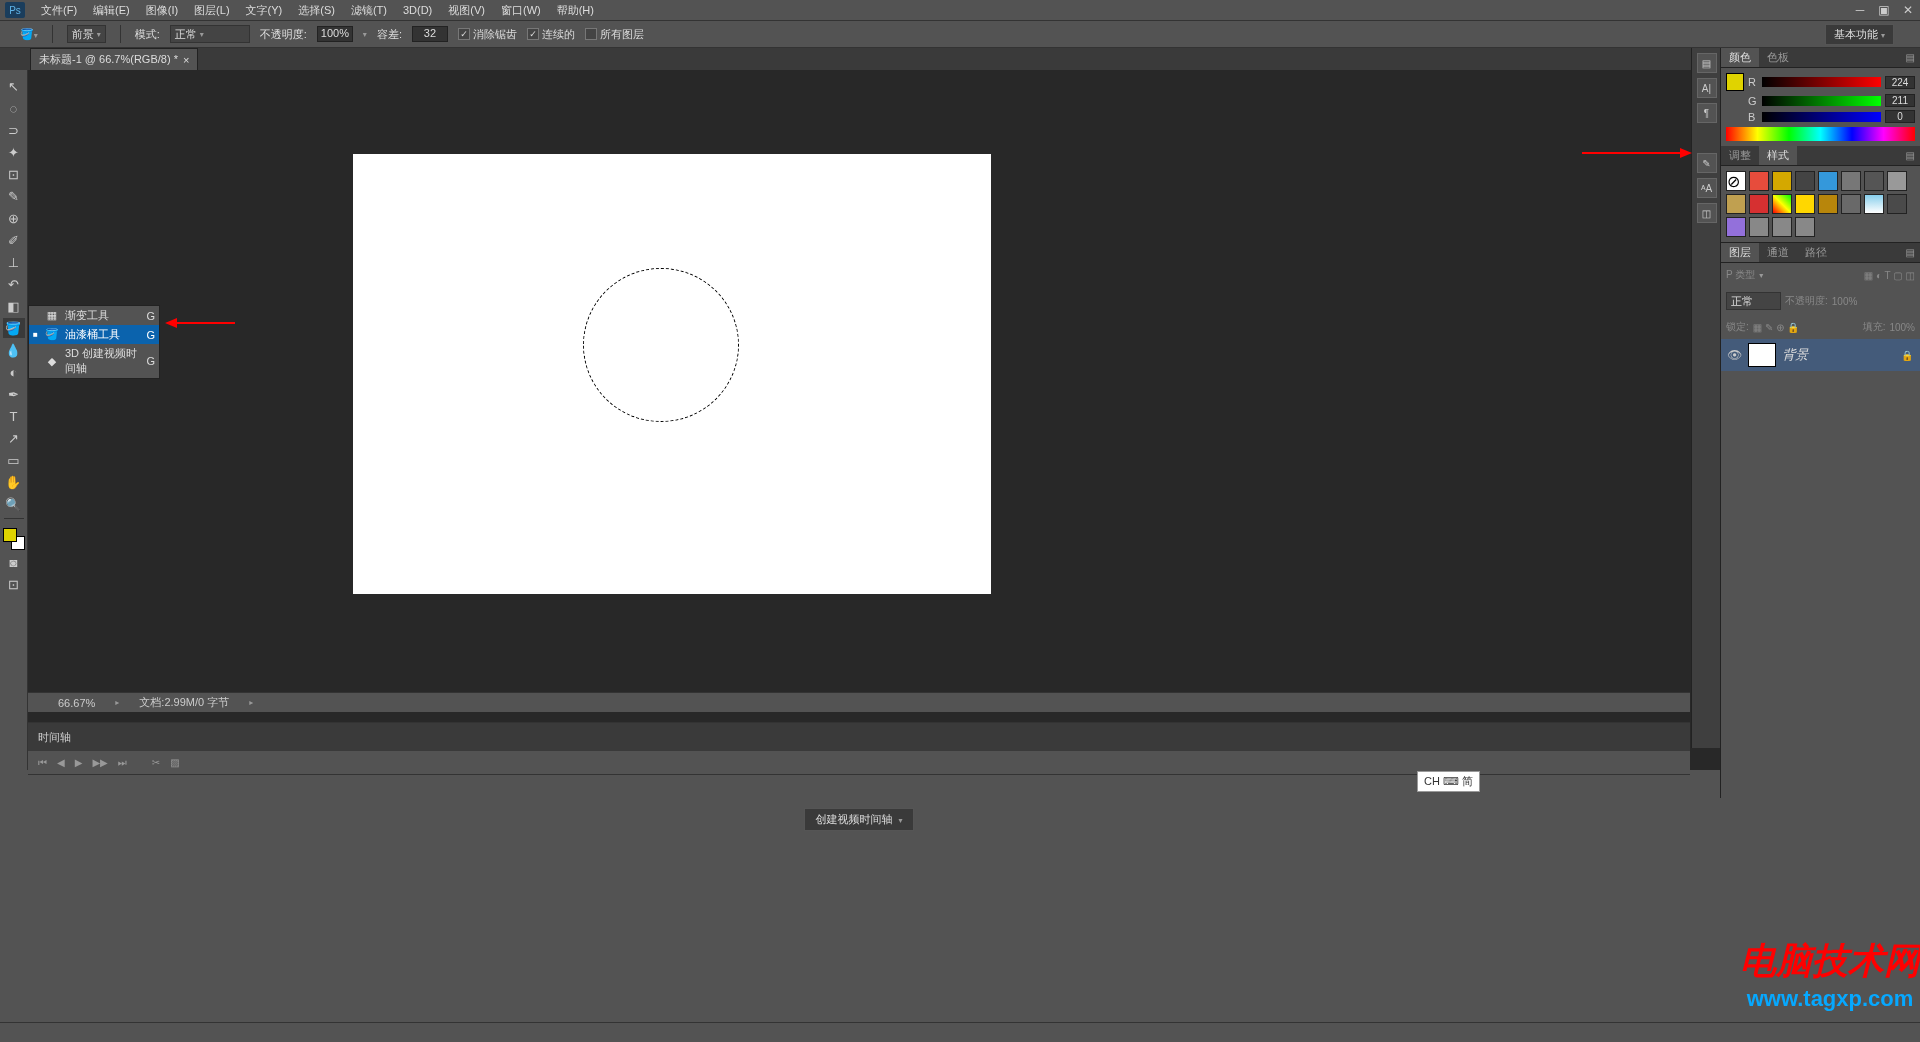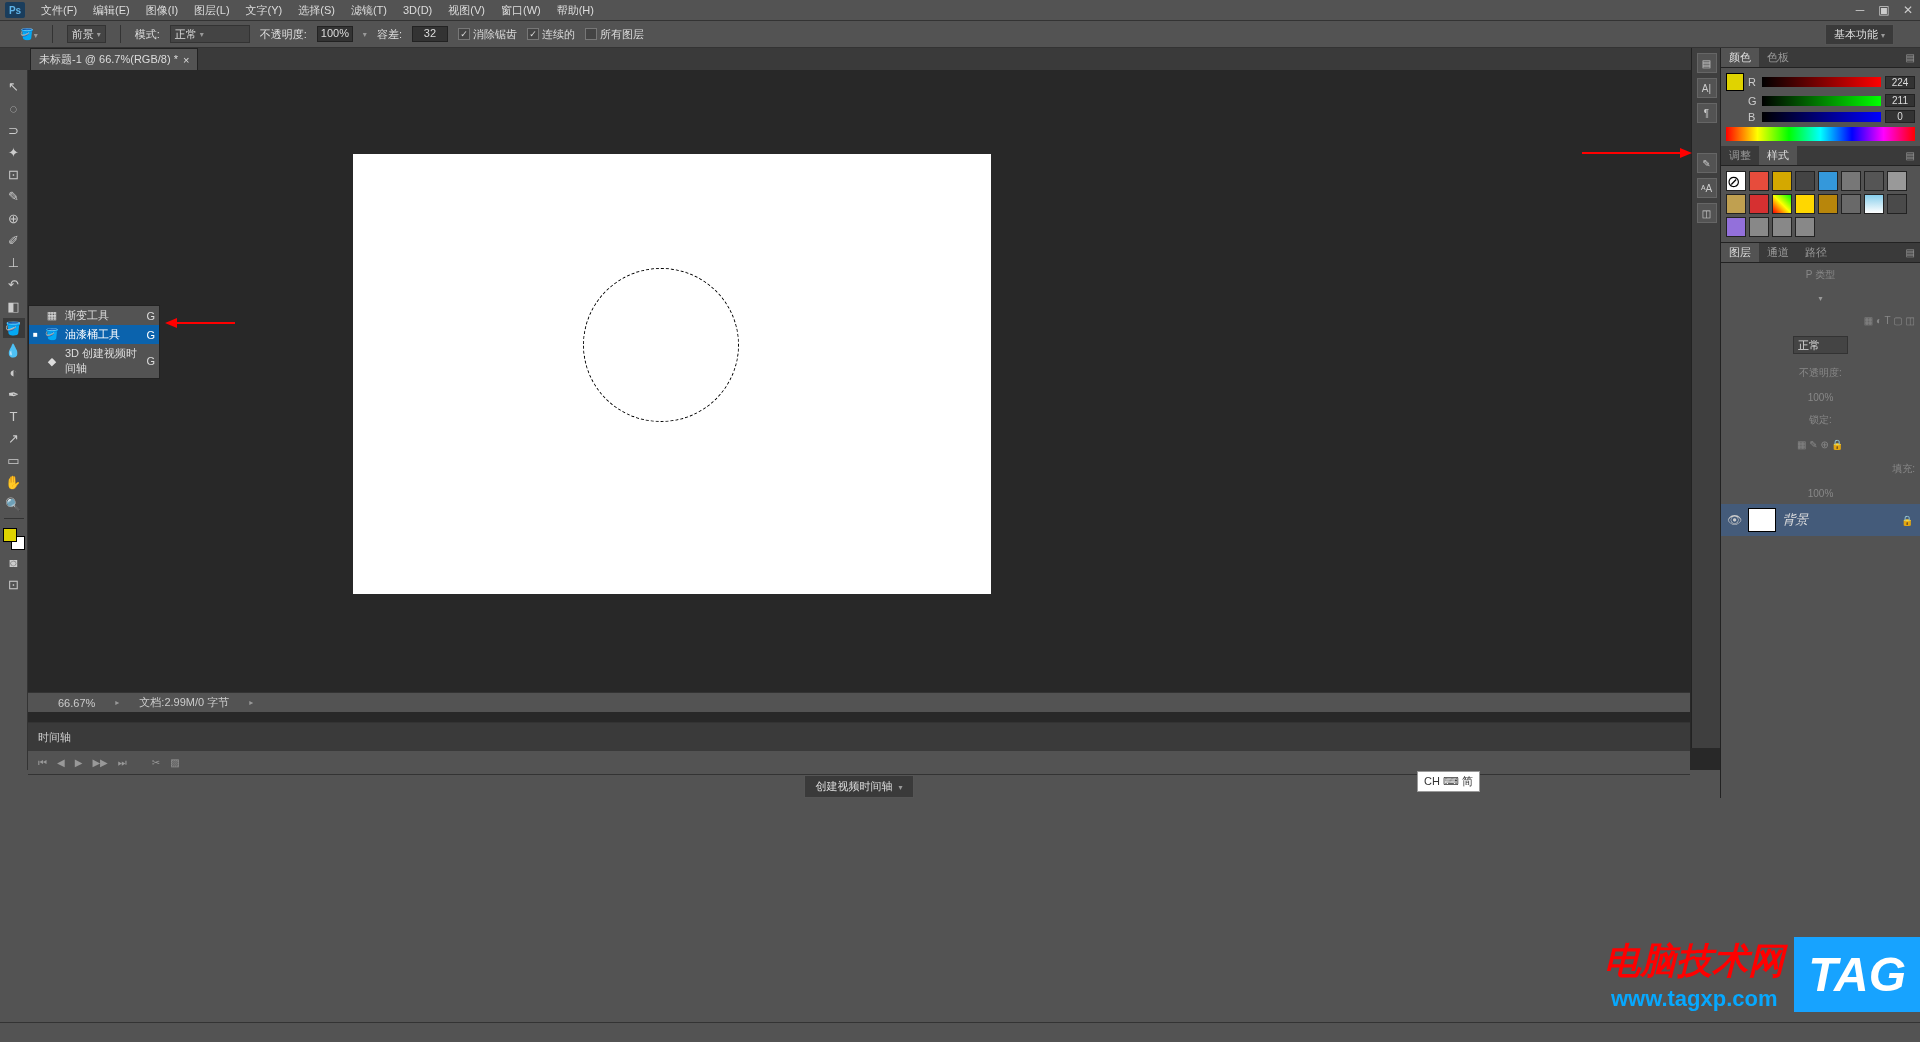--- a/index.html
+++ b/index.html
@@ -1,20 +1,20 @@
 <!DOCTYPE html>
 <html><head>
 <meta charset="utf-8">
 <style>
 * { margin: 0; padding: 0; box-sizing: border-box; font-family: "Microsoft YaHei", sans-serif; }
 body { background: #535353; width: 1920px; height: 1042px; overflow: hidden; position: relative; }
 
 
 .menubar { height: 20px; background: #535353; display: flex; align-items: center; padding-left: 5px; }
-.ps-logo { width: 20px; height: 16px; background: #1a3d5c; color: #5fb4e8; font-size: 10px; font-weight: bold; display: flex; align-items: center; justify-content: center; margin-right: 8px; border-radius: 2px; }
+.ps-logo { width: 20px; height: 16px; background: #1a3d5c; color: #5fb4e8; font-size: 10px; font-weight: normal; display: flex; align-items: center; justify-content: center; margin-right: 8px; border-radius: 2px; }
 .menu-item { color: #ddd; font-size: 11px; padding: 0 8px; cursor: pointer; }
 .window-controls { position: absolute; right: 0; top: 0; display: flex; }
 .win-ctrl { width: 24px; height: 20px; color: #ccc; display: flex; align-items: center; justify-content: center; font-size: 12px; }
 
 
 .optionsbar { height: 28px; background: #535353; border-top: 1px solid #333; border-bottom: 1px solid #333; display: flex; align-items: center; padding-left: 20px; gap: 10px; position: relative; }
 .opt-label { color: #ddd; font-size: 11px; }
 .opt-dropdown { background: #444; border: 1px solid #333; color: #ddd; font-size: 11px; padding: 1px 4px; height: 18px; display: flex; align-items: center; gap: 3px; }
 .opt-input { background: #333; border: 1px solid #222; color: #ddd; font-size: 11px; width: 36px; height: 16px; text-align: center; }
 .opt-check { display: flex; align-items: center; gap: 3px; color: #ddd; font-size: 11px; }
@@ -56,21 +56,21 @@
 .canvas { position: absolute; left: 325px; top: 84px; width: 638px; height: 440px; background: #fff; }
 .selection-circle { position: absolute; left: 555px; top: 198px; width: 156px; height: 154px; border: 1.5px dashed #000; border-radius: 50%; }
 
 
 .statusbar { position: absolute; bottom: 330px; height: 20px; display: flex; align-items: center; padding-left: 30px; gap: 20px; color: #ccc; font-size: 11px; left: 28px; right: 230px; background: #535353; border-top: 1px solid #333; }
 
 
 .timeline-panel { position: absolute; left: 28px; right: 230px; bottom: 220px; height: 100px; background: #535353; border-top: 1px solid #333; }
 .timeline-header { height: 28px; background: #3a3a3a; display: flex; align-items: center; padding-left: 10px; color: #ccc; font-size: 11px; }
 .timeline-controls { height: 24px; display: flex; align-items: center; padding-left: 10px; gap: 10px; color: #999; font-size: 10px; border-bottom: 1px solid #333; }
-.timeline-body { display: flex; align-items: flex-start; justify-content: center; height: 56px; }
+.timeline-body { display: flex; align-items: flex-end; justify-content: center; height: 56px; }
 .create-timeline-btn { background: #3a3a3a; border: 1px solid #555; color: #ddd; font-size: 11px; padding: 3px 10px; }
 
 
 .bottom-bar { position: absolute; left: 0; right: 0; bottom: 0; height: 20px; background: #535353; border-top: 1px solid #333; }
 
 
 .dock-col { width: 30px; background: #3f3f3f; border-left: 1px solid #222; padding-top: 5px; display: flex; flex-direction: column; align-items: center; gap: 5px; position: absolute; right: 199px; top: 48px; height: 700px; }
 .dock-icon { width: 20px; height: 20px; background: #535353; border: 1px solid #666; display: flex; align-items: center; justify-content: center; color: #ccc; font-size: 10px; }
 
 
@@ -89,21 +89,21 @@
 .ch-slider-g { background: linear-gradient(to right, #000, #0f0); }
 .ch-slider-b { background: linear-gradient(to right, #000, #00f); }
 .ch-value { width: 30px; background: #333; color: #ddd; font-size: 10px; text-align: center; border: 1px solid #222; }
 .spectrum { height: 14px; background: linear-gradient(to right, #f00, #ff0, #0f0, #0ff, #00f, #f0f, #f00); margin-top: 4px; }
 
 .styles-panel { padding: 5px; }
 .swatch-grid { display: flex; flex-wrap: wrap; gap: 3px; }
 .swatch { width: 20px; height: 20px; border: 1px solid #222; }
 
 .layers-section { border-top: 1px solid #222; }
-.layer-controls { padding: 5px; display: flex; align-items: center; gap: 12px; color: #888; font-size: 10px; flex-direction: column; }
+.layer-controls { padding: 5px; display: flex; align-items: center; gap: 4px; color: #888; font-size: 10px; }
 .layer-row { display: flex; align-items: center; padding: 4px 6px; gap: 6px; background: #445b7a; }
 .layer-thumb { width: 28px; height: 24px; background: #fff; border: 1px solid #000; }
 .layer-name { color: #ddd; font-size: 13px; font-style: italic; flex: 1; }
 .layer-lock { color: #999; font-size: 10px; }
 .layer-eye { color: #ccc; font-size: 12px; }
 
 
 .watermark { position: absolute; right: 0; bottom: 30px; display: flex; align-items: center; gap: 10px; justify-content: center; }
 .wm-text { text-align: center; }
 .wm-cn { color: #f00; font-size: 36px; font-weight: bold; font-style: italic; }
@@ -371,16 +371,15 @@
   </div>
 </div>
 
 <div class="ime-badge">CH ⌨ 简</div>
 
 <div class="watermark">
   <div class="wm-text">
     <div class="wm-cn">电脑技术网</div>
     <div class="wm-url">www.tagxp.com</div>
   </div>
-  <div class="wm-tag">TAG</div>
 </div>
 
 <div class="bottom-bar"></div>
 
 </body></html>

